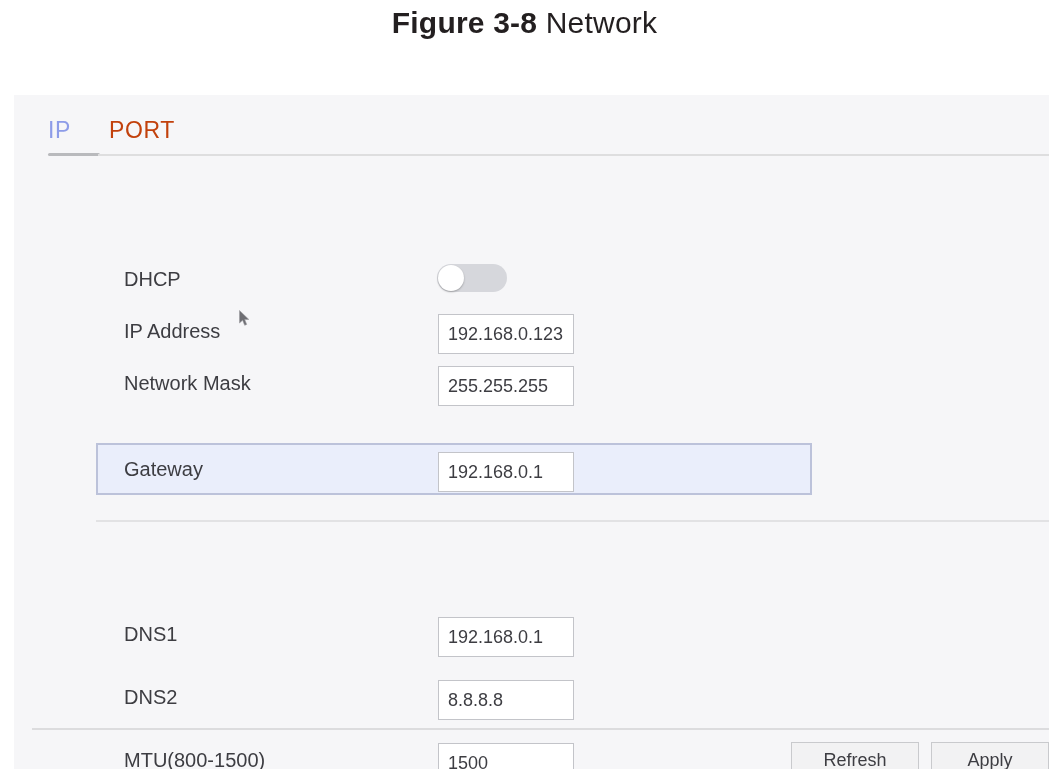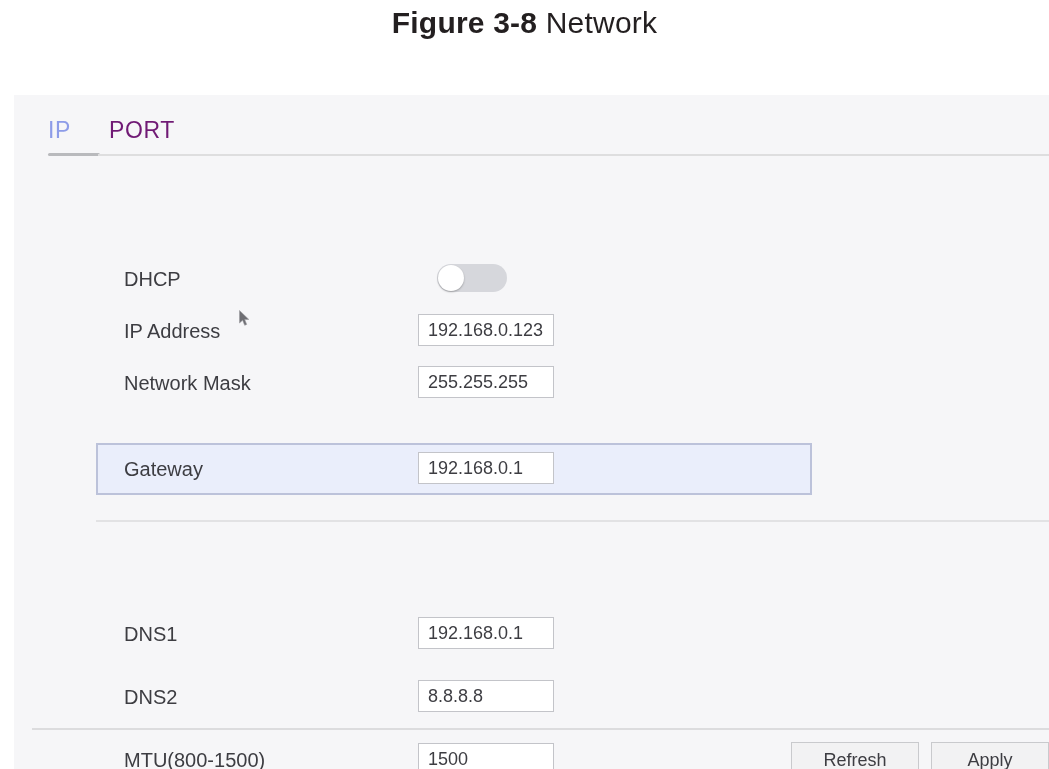--- a/index.html
+++ b/index.html
@@ -63,21 +63,21 @@
     border: none;
     padding: 0;
     font-family: "Liberation Sans", sans-serif;
   }
   .tab-ip {
     left: 18px;
     color: #8d9ce8;
   }
   .tab-port {
     left: 79px;
-    color: #701a75;
+    color: #c2410c;
   }
   .tab-underline-active {
     position: absolute;
     left: 18px;
     top: 58px;
     width: 52px;
     height: 3px;
     background: #b9babd;
     border-radius: 2px;
   }
@@ -115,24 +115,24 @@
     white-space: nowrap;
     text-align: center;
   }
   .row-label.indent {
     left: 110px;
   }
 
   
   .txtinput {
     position: absolute;
-    left: 404px;
+    left: 424px;
     top: 9px;
     width: 136px;
-    height: 32px;
+    height: 40px;
     box-sizing: border-box;
     background: #ffffff;
     border: 1px solid #c3c4c9;
     font-family: "Liberation Sans", sans-serif;
     font-size: 18px;
     color: #3d3d42;
     padding: 0 0 0 9px;
     line-height: 30px;
     border-radius: 0;
     outline: none;

